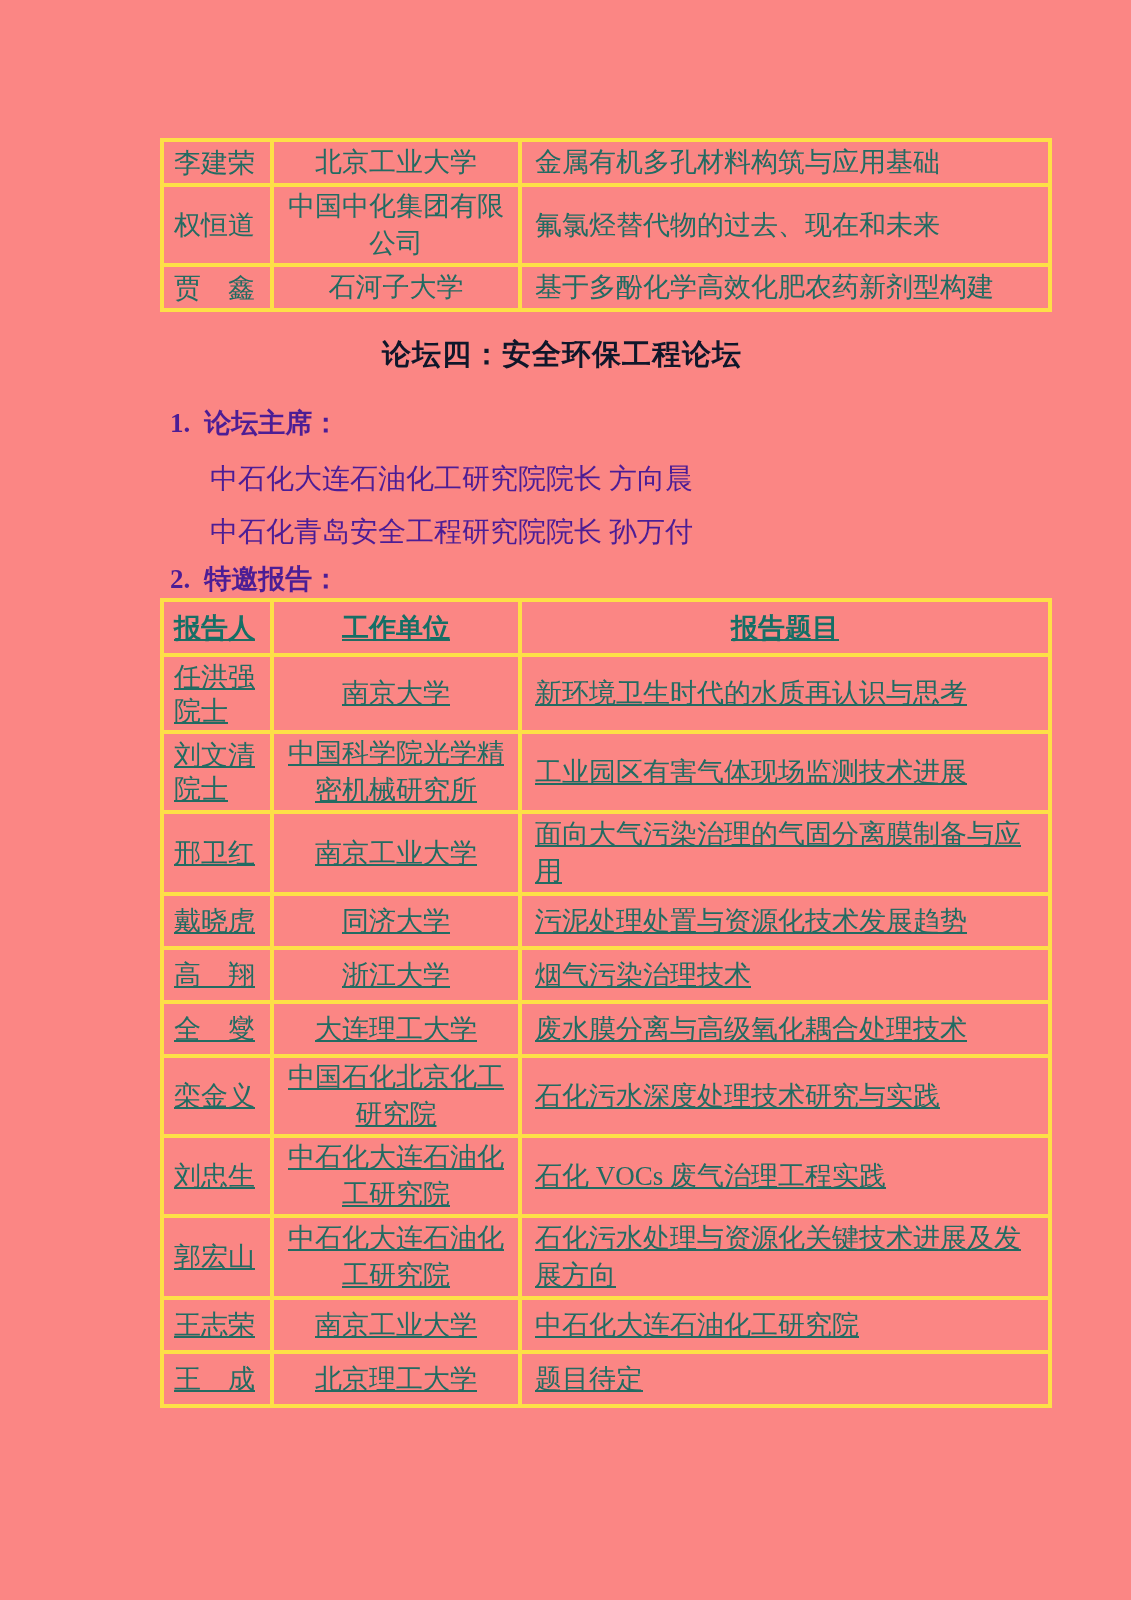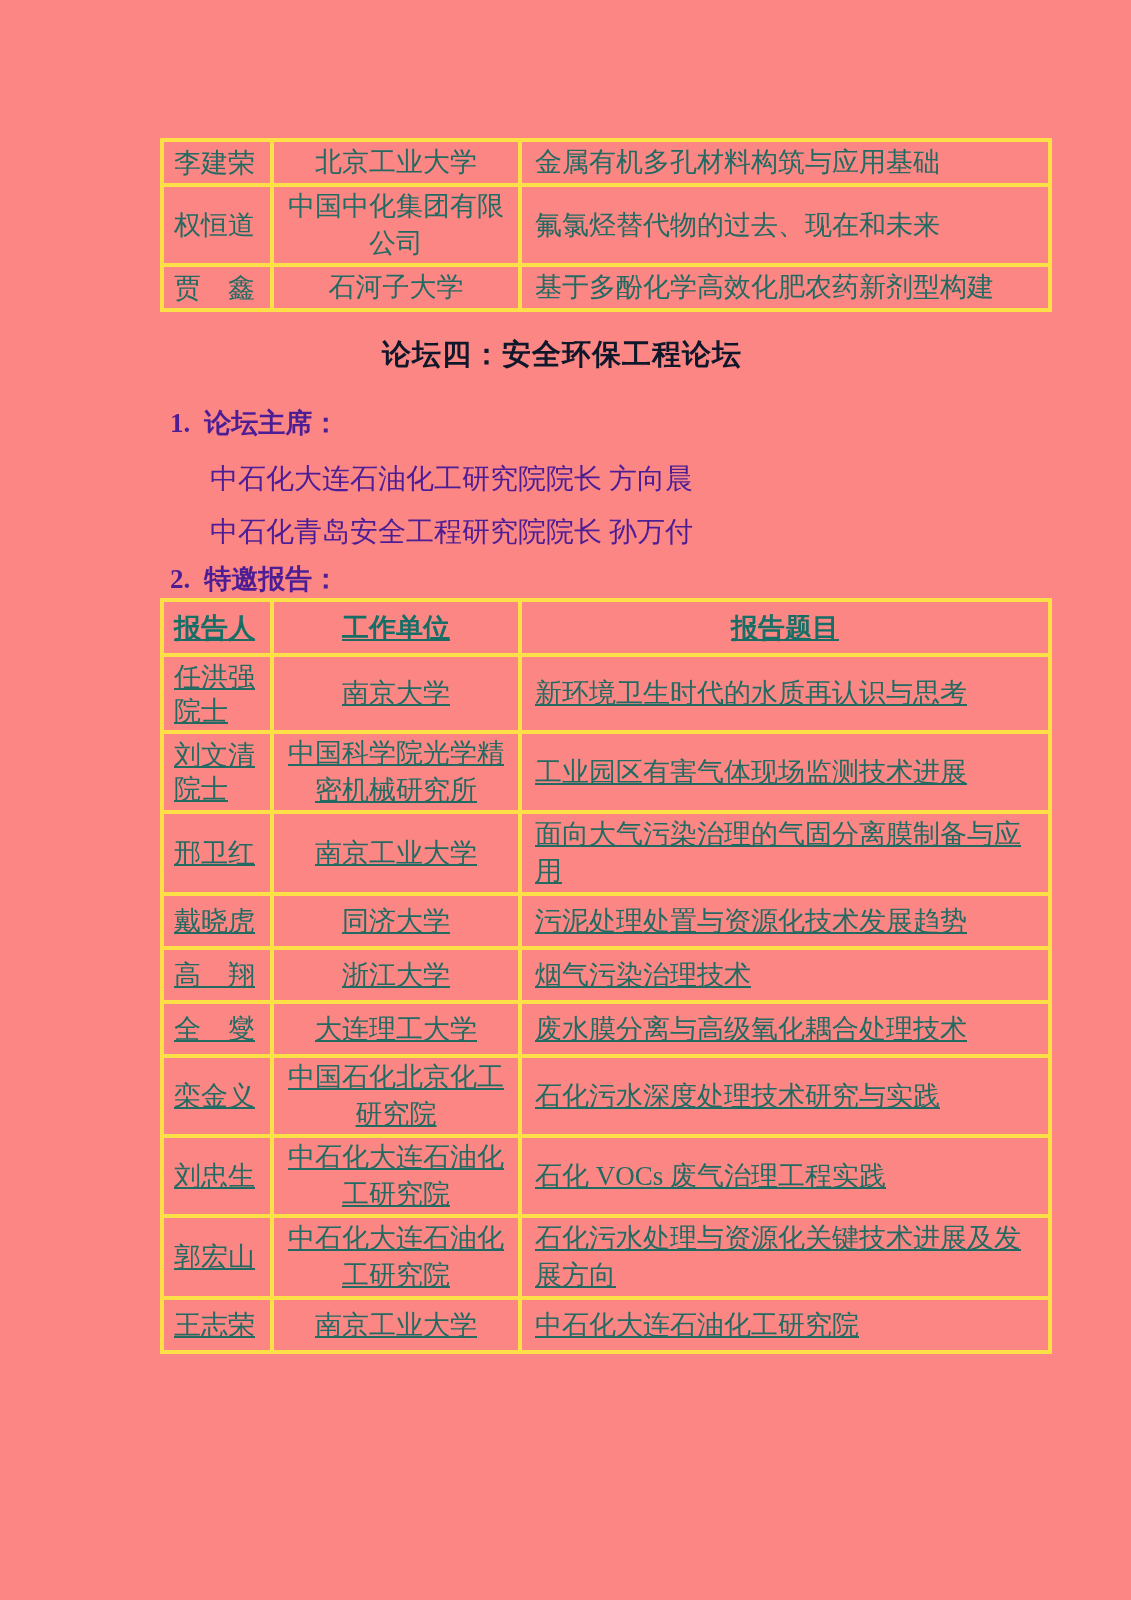--- a/index.html
+++ b/index.html
@@ -207,17 +207,22 @@
         <tr class="r76">
           <td class="name-cell">郭宏山</td>
           <td class="unit-cell">中石化大连石油化工研究院</td>
           <td class="title-cell">石化污水处理与资源化关键技术进展及发展方向</td>
         </tr>
         <tr class="r54">
           <td class="name-cell">王志荣</td>
           <td class="unit-cell">南京工业大学</td>
           <td class="title-cell">中石化大连石油化工研究院</td>
         </tr>
+        <tr class="r54">
+          <td class="name-cell">王　成</td>
+          <td class="unit-cell">北京理工大学</td>
+          <td class="title-cell">题目待定</td>
+        </tr>
       </tbody>
     </table>
   </div>
 
 </div>
 
 </body></html>

